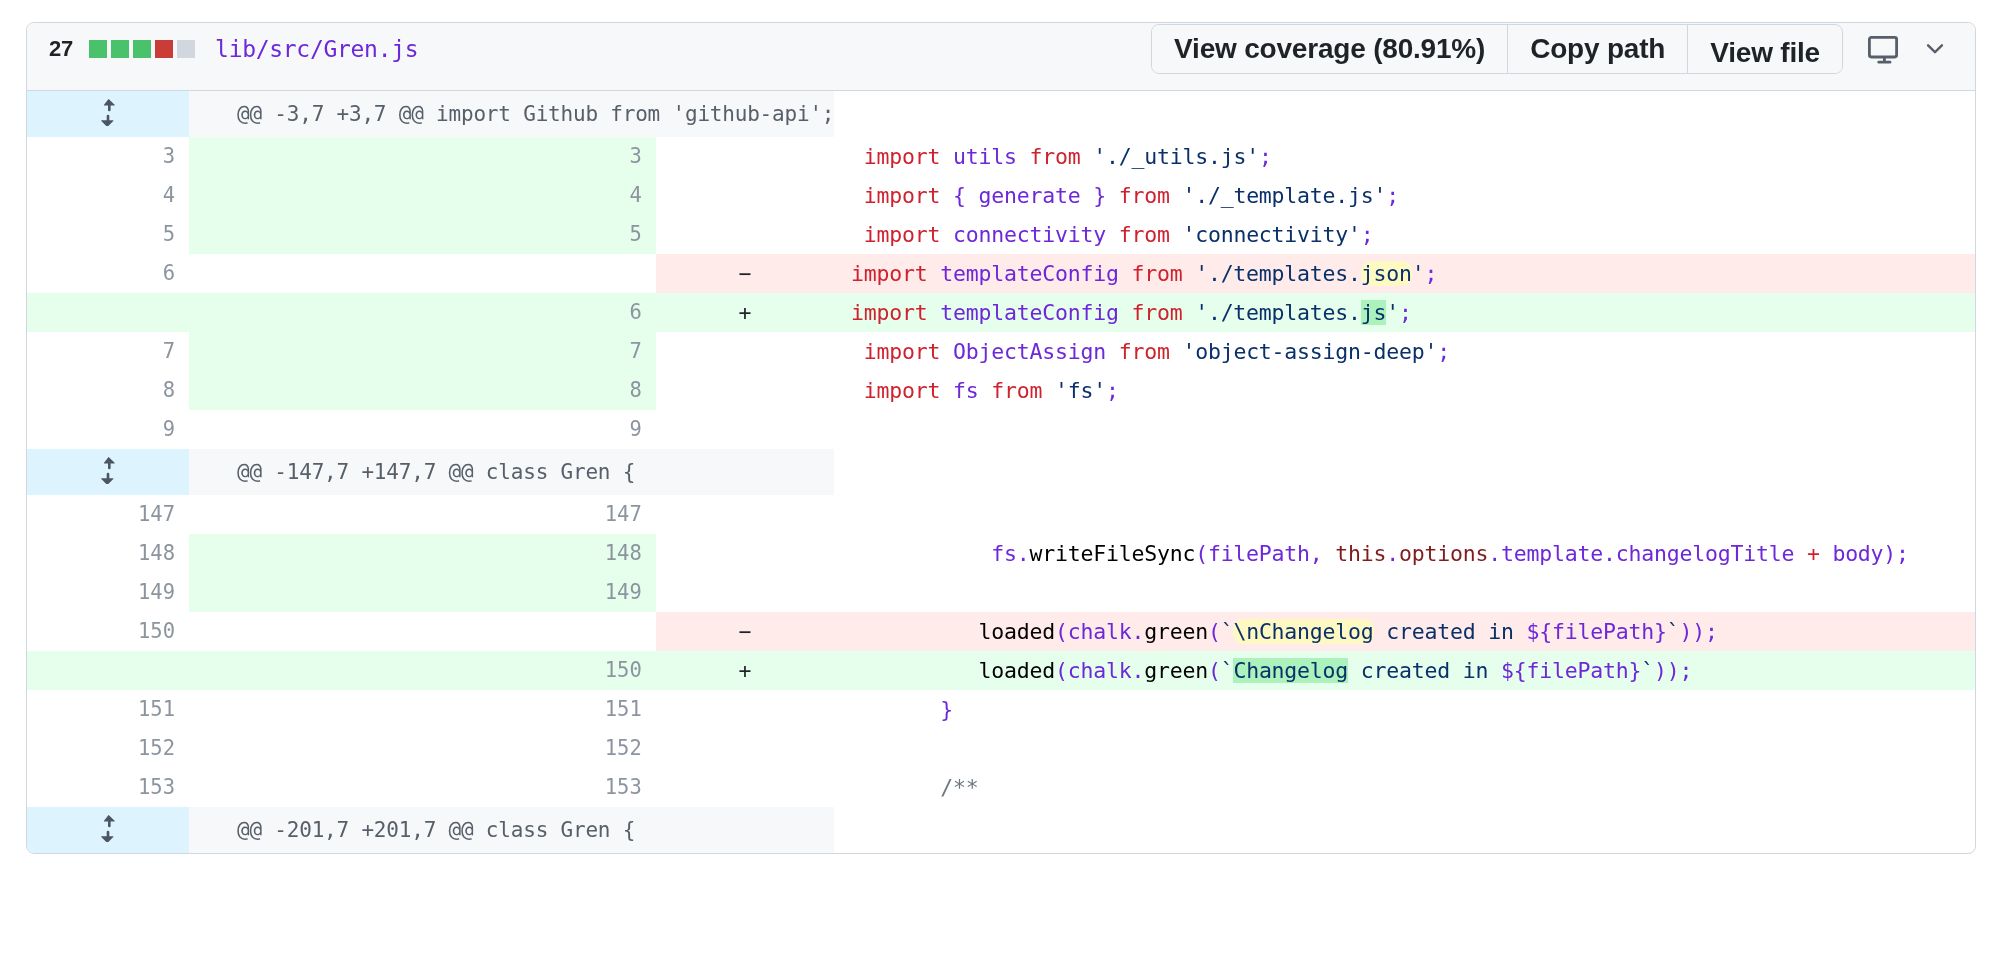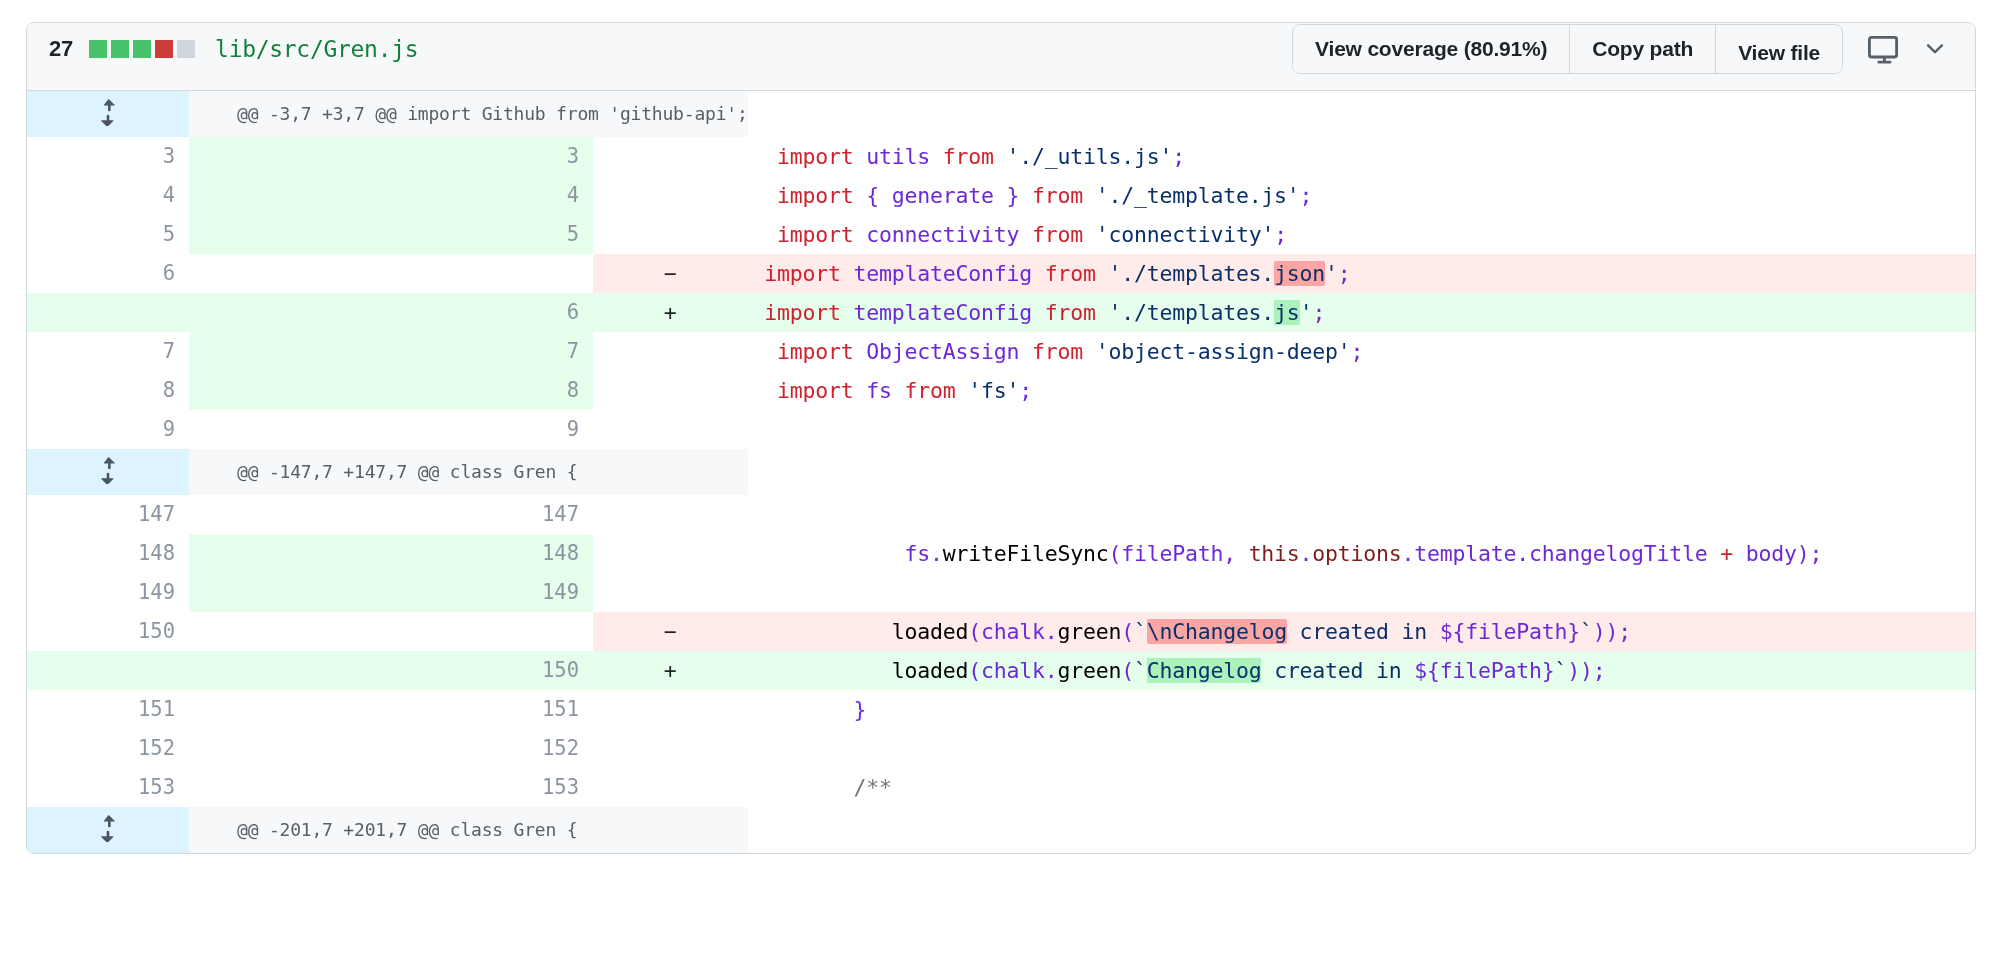--- a/index.html
+++ b/index.html
@@ -51,41 +51,41 @@
     margin-right: 20px;
   }
   .stat-blocks i {
     display: block;
     width: 18px;
     height: 18px;
   }
   .file-path {
     font-family: "DejaVu Sans Mono", "Liberation Mono", monospace;
     font-size: 23px;
-    color: #15803d;
+    color: #6d28d9;
     letter-spacing: -0.3px;
     white-space: nowrap;
   }
   .header-spacer { flex: 1 1 auto; }
 
   .btn-group {
     display: flex;
     align-items: stretch;
     border: 1px solid #d0d7de;
     border-radius: 8px;
     overflow: hidden;
     background: #f6f8fa;
     height: 48px;
   }
   .btn-group .btn {
     display: flex;
     align-items: center;
     padding: 0 22px;
     font-family: "Liberation Sans", sans-serif;
-    font-size: 21px;
+    font-size: 28px;
     font-weight: 600;
     color: #1f2328;
     background: #f6f8fa;
     border: 0;
     border-right: 1px solid #d0d7de;
     white-space: nowrap;
     cursor: pointer;
     letter-spacing: -0.2px;
   }
   .btn-group .btn:last-child { border-right: 0; margin-top: 8px; }
@@ -152,37 +152,37 @@
     text-align: center;
     color: #4b5563;
     box-sizing: border-box;
     cursor: pointer;
   }
   tr.hunk td.hunk-text {
     background: #f6f8fa;
     color: #57606a;
     padding-left: 48px;
     white-space: pre;
-    font-size: 18px;
+    font-size: 21px;
     letter-spacing: -0.2px;
   }
 
   
   tr.ctx td.ln { background: #ffffff; }
   tr.ctx td.ln.ingreen { background: #e6ffec; }
   tr.ctx td.marker, tr.ctx td.code { background: #ffffff; }
 
   
   tr.del td.ln { background: #ffffff; }
   tr.del td.marker, tr.del td.code { background: #ffebe9; }
   
   tr.add td.ln { background: #e6ffec; }
   tr.add td.marker, tr.add td.code { background: #e6ffec; }
 
-  .wd-del { background: #fca5a5; border-radius: 2px; }
+  .wd-del { background: #fef9c3; border-radius: 10px; }
   .wd-add { background: #abf2bc; border-radius: 0; }
 
   
   .k  { color: #cf222e; }   
   .s  { color: #0a3069; }   
   .e  { color: #7f1d1d; }   
   .f  { color: #000000; }   
   .c  { color: #6e7781; }   
   .pl { color: #6d28d9; }   
 </style>

